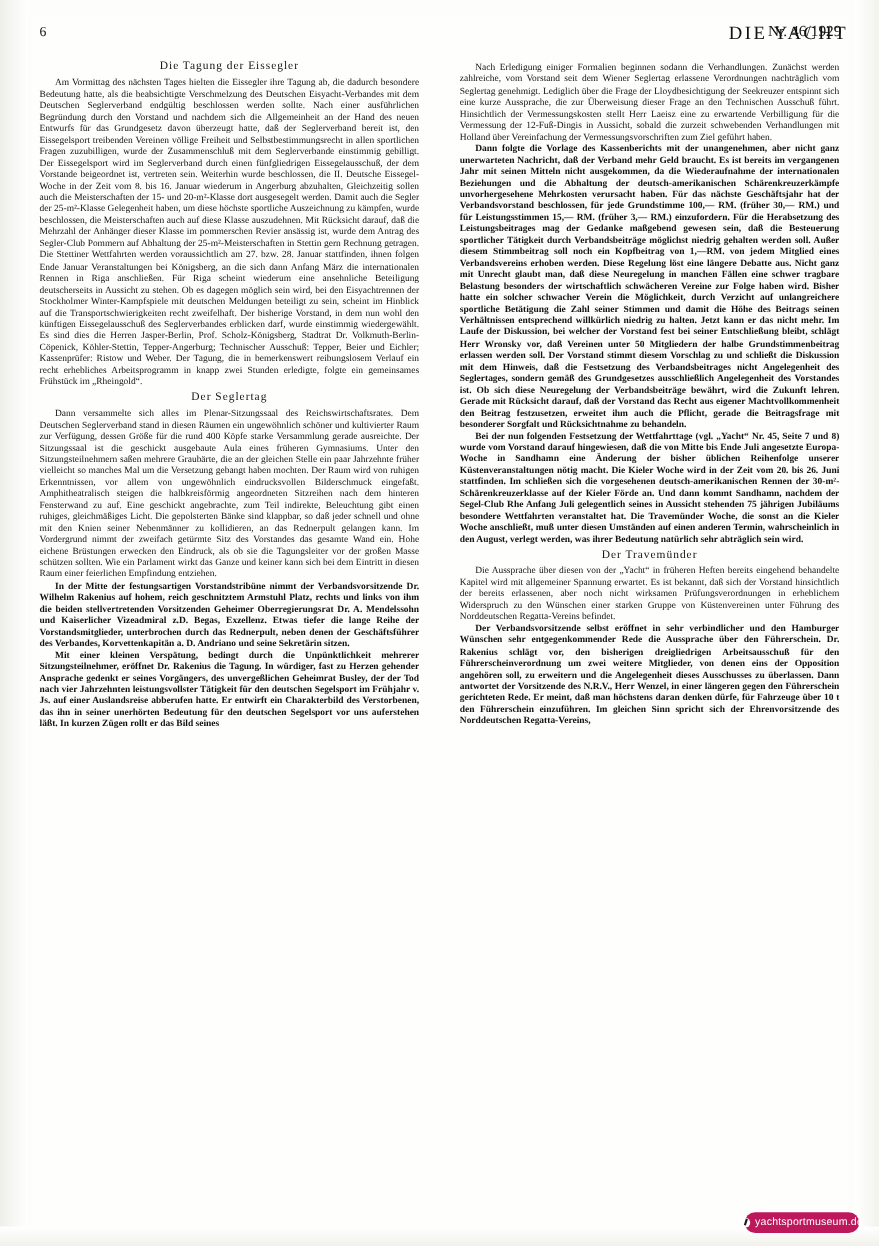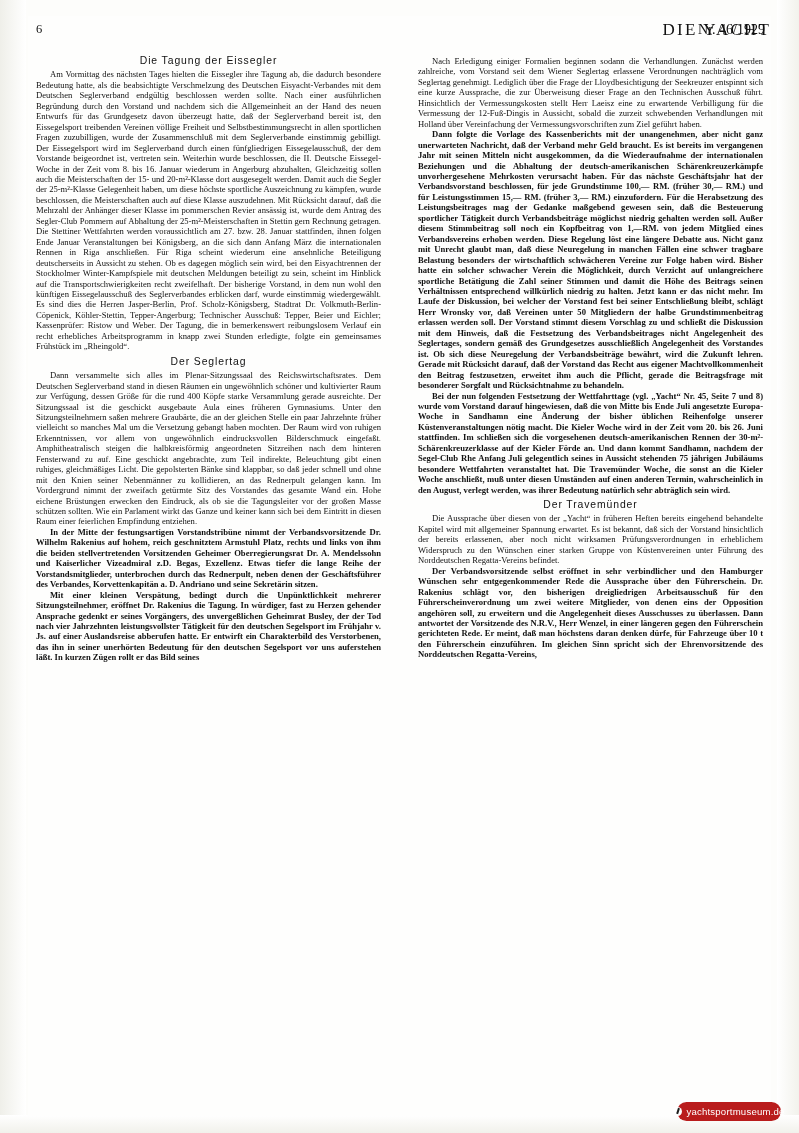--- a/index.html
+++ b/index.html
@@ -81,41 +81,41 @@
   }
   .col.left { left: 8px; }
   .col.right { left: 390px; }
 
   h2.secthead {
     font-size: 10.4px;
     font-weight: normal;
     text-align: center;
     margin: 0 0 3px 0;
     letter-spacing: 0.9px;
-    font-family: Liberation Sans, sans-serif;
+    font-family: Liberation Serif, serif;
   }
   h2.secthead.spaced {
     margin-top: 5px;
   }
   p.para {
     margin: 0;
     text-indent: 14px;
     text-align: justify;
   }
   p.para + p.para { margin-top: 0; font-weight: bold; }
 
   
   .logo {
     position: absolute;
     right: 18px;
     bottom: 12px;
     width: 104px;
     height: 19px;
     border-radius: 10px;
-    background: #b91c1c;
+    background: #be185d;
     color: #fff;
     display: flex;
     align-items: center;
     justify-content: center;
     font-size: 9.6px;
     font-family: "Liberation Sans", sans-serif;
     letter-spacing: 0.2px;
   }
   .logo .dot {
     width: 9px;

